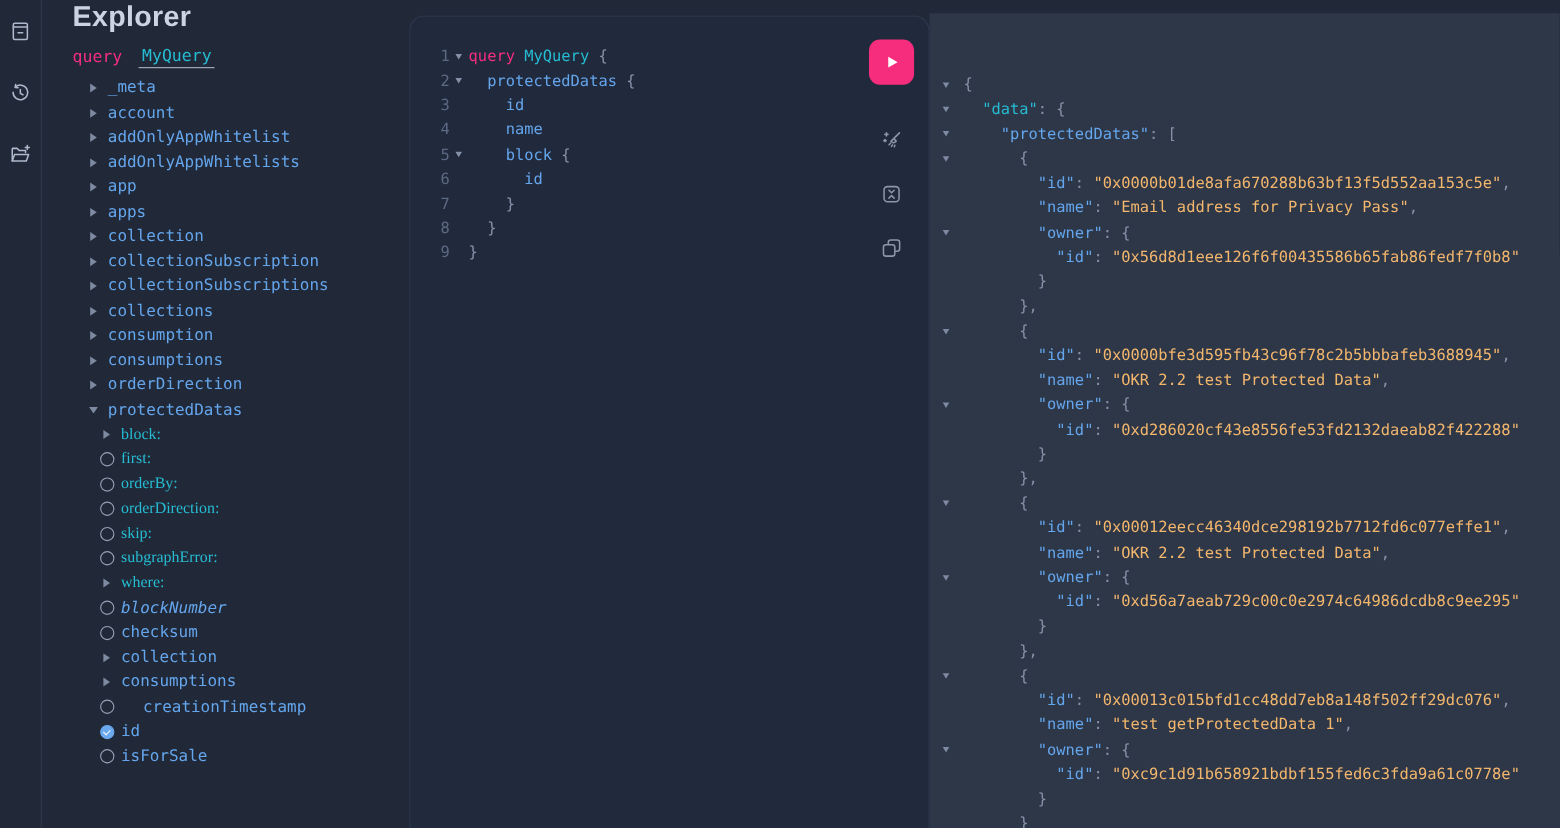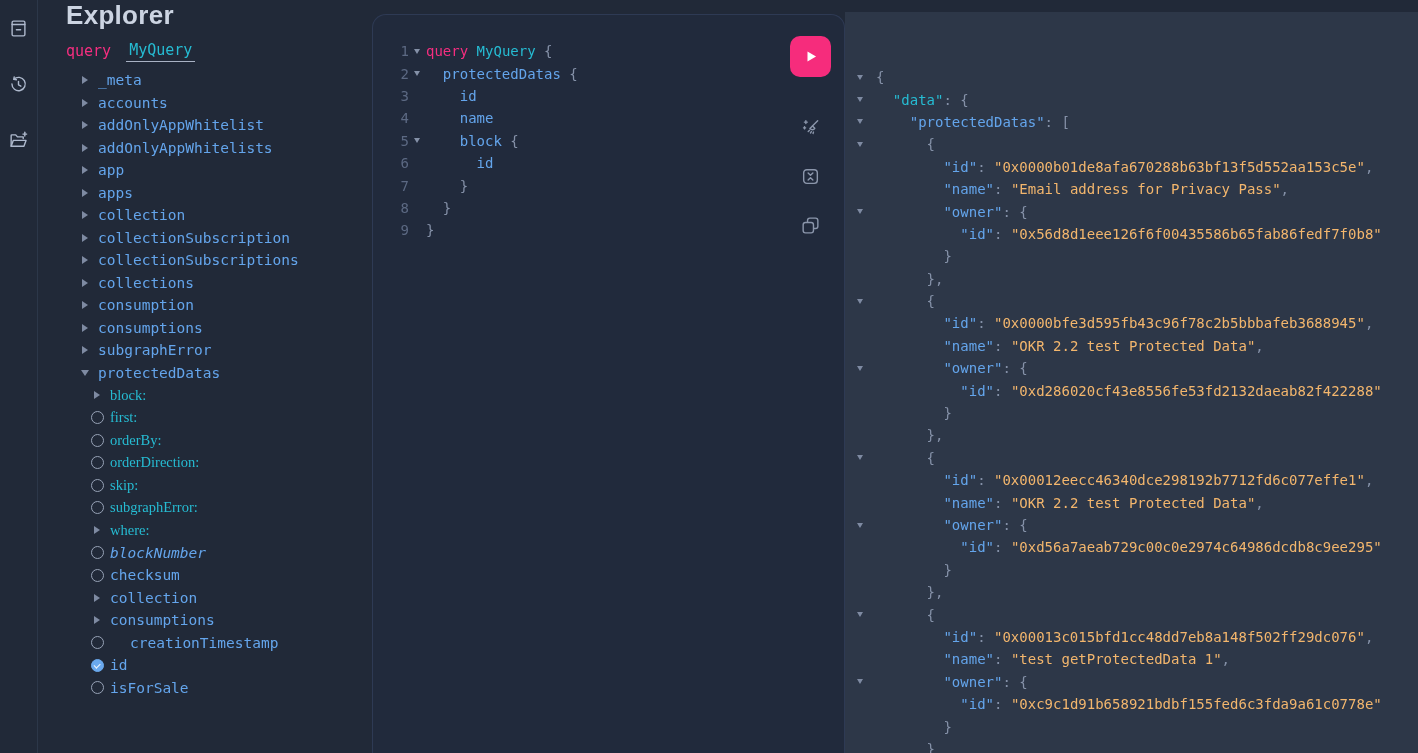--- a/index.html
+++ b/index.html
@@ -142,21 +142,21 @@
         <div class="tree-row">
           <span class="tw">
             <i class="caret-r"></i>
           </span>
           <span class="lbl fld">_meta</span>
         </div>
         <div class="tree-row">
           <span class="tw">
             <i class="caret-r"></i>
           </span>
-          <span class="lbl fld">accounts</span>
+          <span class="lbl fld">account</span>
         </div>
         <div class="tree-row">
           <span class="tw">
             <i class="caret-r"></i>
           </span>
           <span class="lbl fld">addOnlyAppWhitelist</span>
         </div>
         <div class="tree-row">
           <span class="tw">
             <i class="caret-r"></i>
@@ -208,21 +208,21 @@
         <div class="tree-row">
           <span class="tw">
             <i class="caret-r"></i>
           </span>
           <span class="lbl fld">consumptions</span>
         </div>
         <div class="tree-row">
           <span class="tw">
             <i class="caret-r"></i>
           </span>
-          <span class="lbl fld">subgraphError</span>
+          <span class="lbl fld">orderDirection</span>
         </div>
         <div class="tree-row">
           <span class="tw">
             <i class="caret-d"></i>
           </span>
           <span class="lbl fld">protectedDatas</span>
         </div>
         <div class="tree-row" style="margin-left: 12px;">
           <span class="tw">
             <i class="caret-r"></i>

